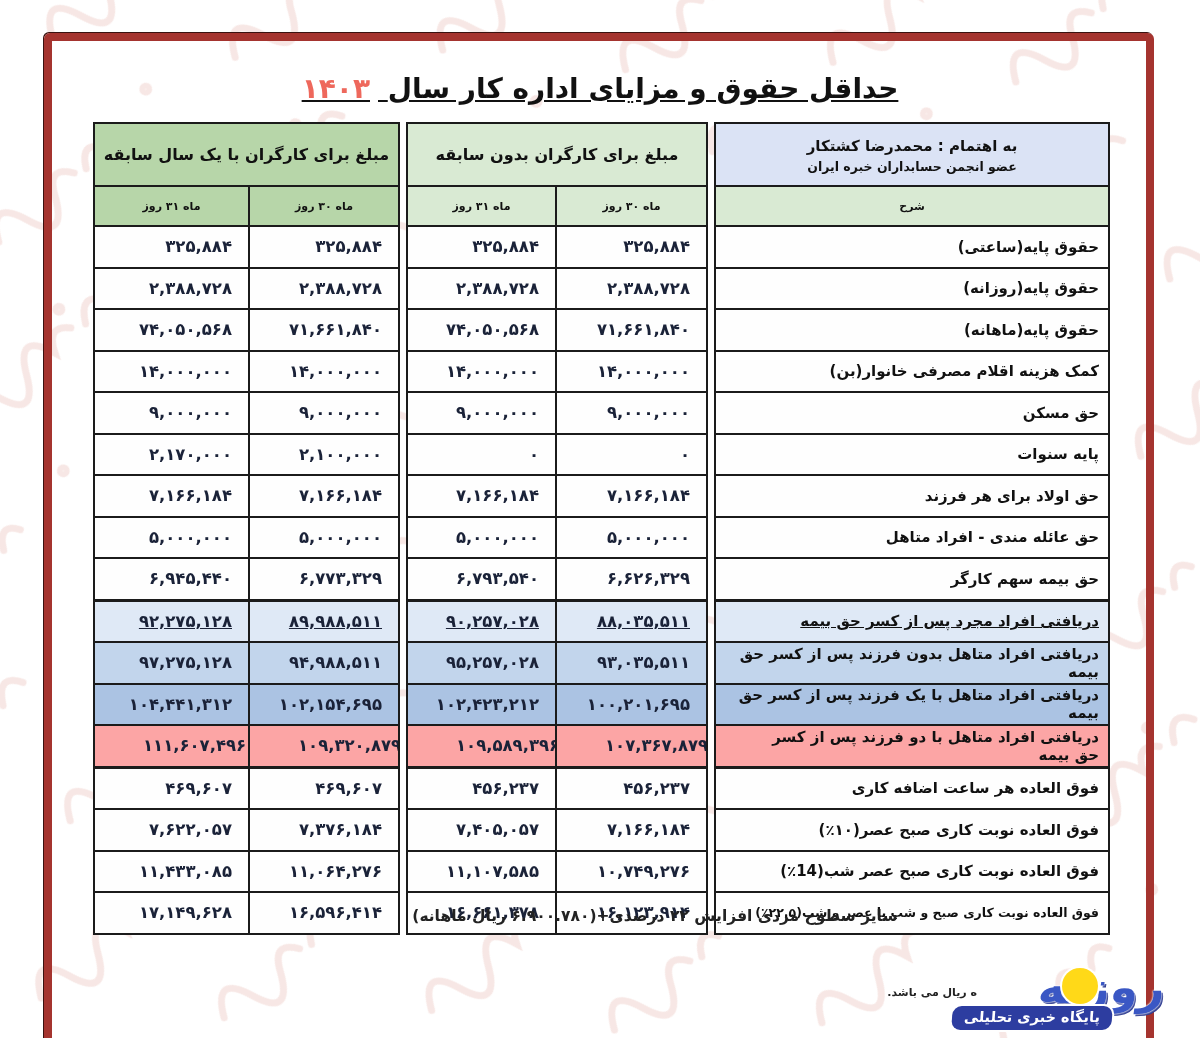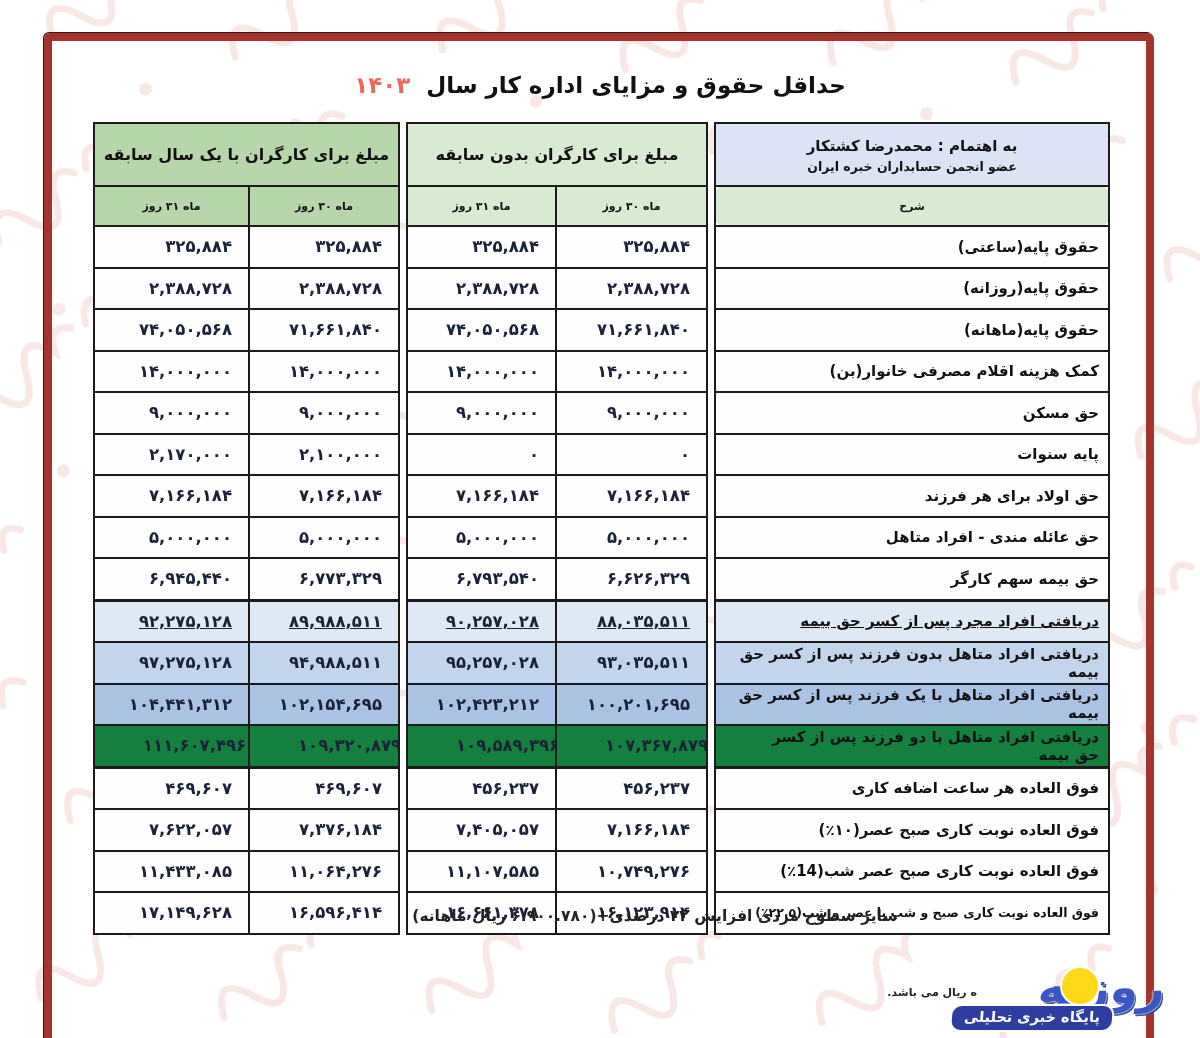--- a/index.html
+++ b/index.html
@@ -12,49 +12,49 @@
   
   .wm{position:absolute;inset:0;opacity:.6;z-index:0;}
   
   .frame{
     position:absolute;left:44px;top:33px;width:1094px;height:1100px;
     border:8px solid #a5342f;border-radius:6px;z-index:1;pointer-events:none;
     box-shadow:-1px -1px 0 #3a1210;
   }
   .title{
     position:absolute;top:72px;left:60px;right:60px;z-index:2;
-    text-align:center;font-size:23px;letter-spacing:0;
+    text-align:center;font-size:28px;letter-spacing:0;text-decoration:underline;
   }
   .title .year{color:#ee685c;margin-right:8px;}
   .tbl-wrap{position:absolute;top:122px;right:90px;width:1015px;z-index:2;}
   table{
     border-collapse:collapse;table-layout:fixed;width:1015px;
     font-weight:700;
   }
   th,td{border:2px solid #1b1b1b;overflow:hidden;}
   th.gap,td.gap{border:none;background:transparent;padding:0;}
   .hrow1 th{height:59px;font-size:16px;text-align:center;vertical-align:middle;margin-top:16px;}
   .hrow2 th{height:36px;font-size:11px;text-align:center;vertical-align:middle;}
   .hd-blue{background:#dbe3f5;}
   .hd-lgreen{background:#d9ead3;}
   .hd-green{background:#b7d6a9;}
-  .sharh{font-size:17px;border-radius:9px;}
+  .sharh{font-size:17px;}
   .pb1{font-size:15px;line-height:1.6;}
   .pb2{font-size:12.5px;line-height:1.4;}
   tbody td{height:37.5px;background:#fefefe;vertical-align:middle;}
   td.desc{font-size:15px;text-align:right;padding:0 9px;}
   td.desc.sm{font-size:12.5px;}
   td.num{
     direction:ltr;text-align:right;padding-right:16px;
     font-size:16.5px;color:#1a2238;letter-spacing:.5px;
   }
   tr.tint1 td:not(.gap){background:#dfe9f6;}
   tr.tint2 td:not(.gap){background:#c2d5ec;text-align:right;}
   tr.tint3 td:not(.gap){background:#abc3e3;}
-  tr.tint4 td:not(.gap){background:#15803d;padding-left:48px;}
+  tr.tint4 td:not(.gap){background:#fca5a5;padding-left:48px;}
   tr.tint1 td:not(.gap){border-top-width:3px;text-decoration:underline;}
   tr.tint4 td:not(.gap){border-bottom-width:3px;}
   .footnotes{
     position:absolute;top:898px;right:95px;width:900px;z-index:2;
     text-align:center;font-size:15.5px;line-height:36px;color:#222;
   }
   .fn3{
     position:absolute;top:986px;right:223px;z-index:2;font-size:11px;color:#222;
   }
   

